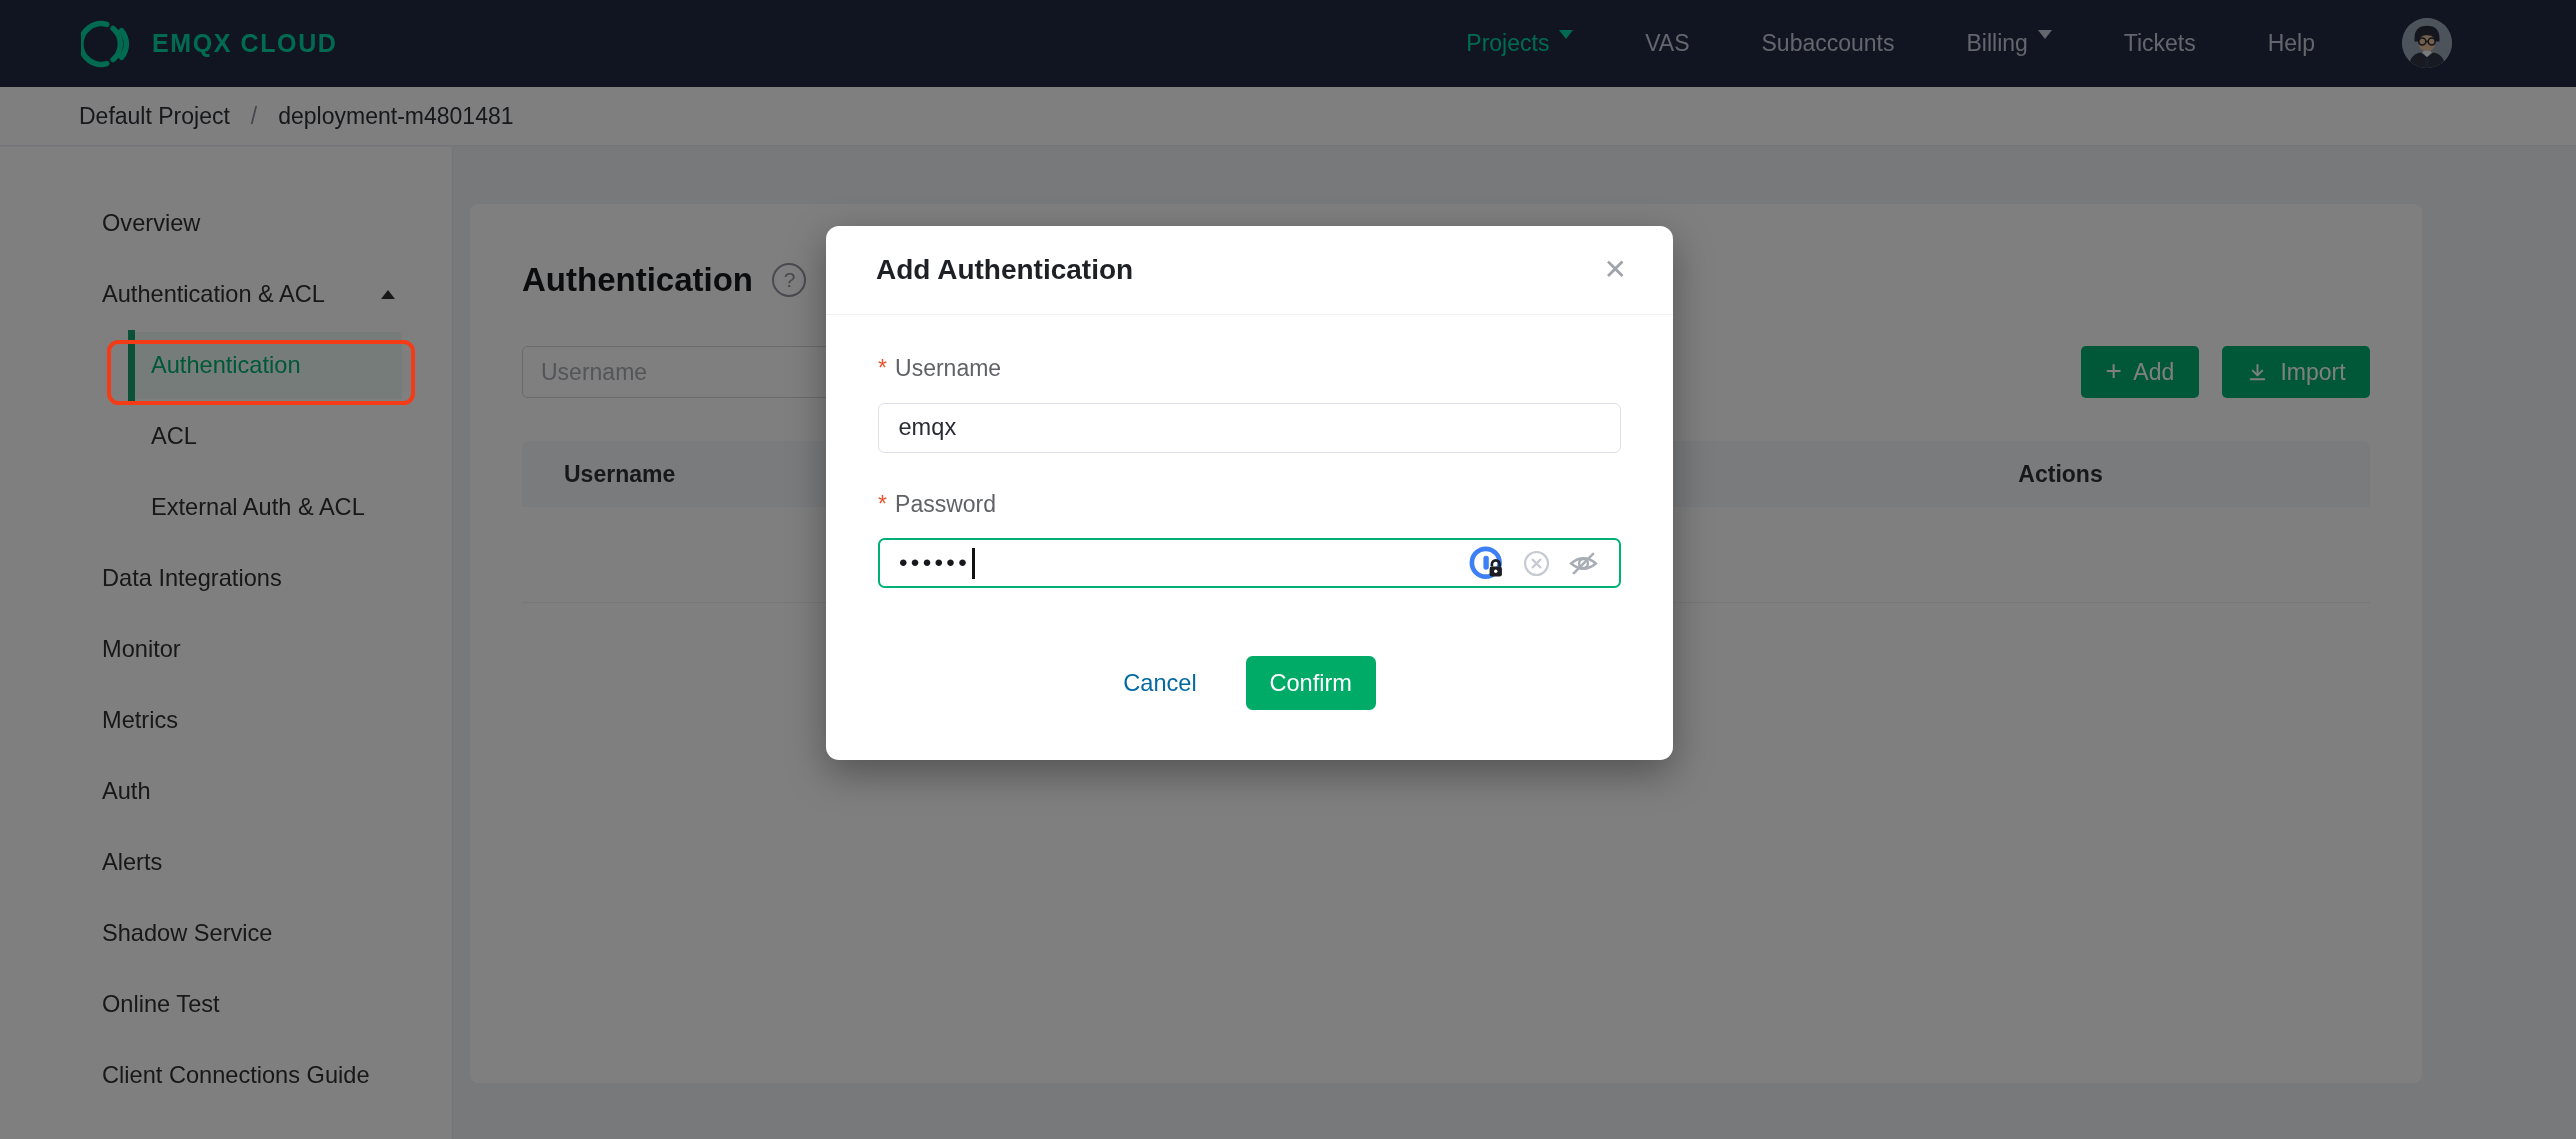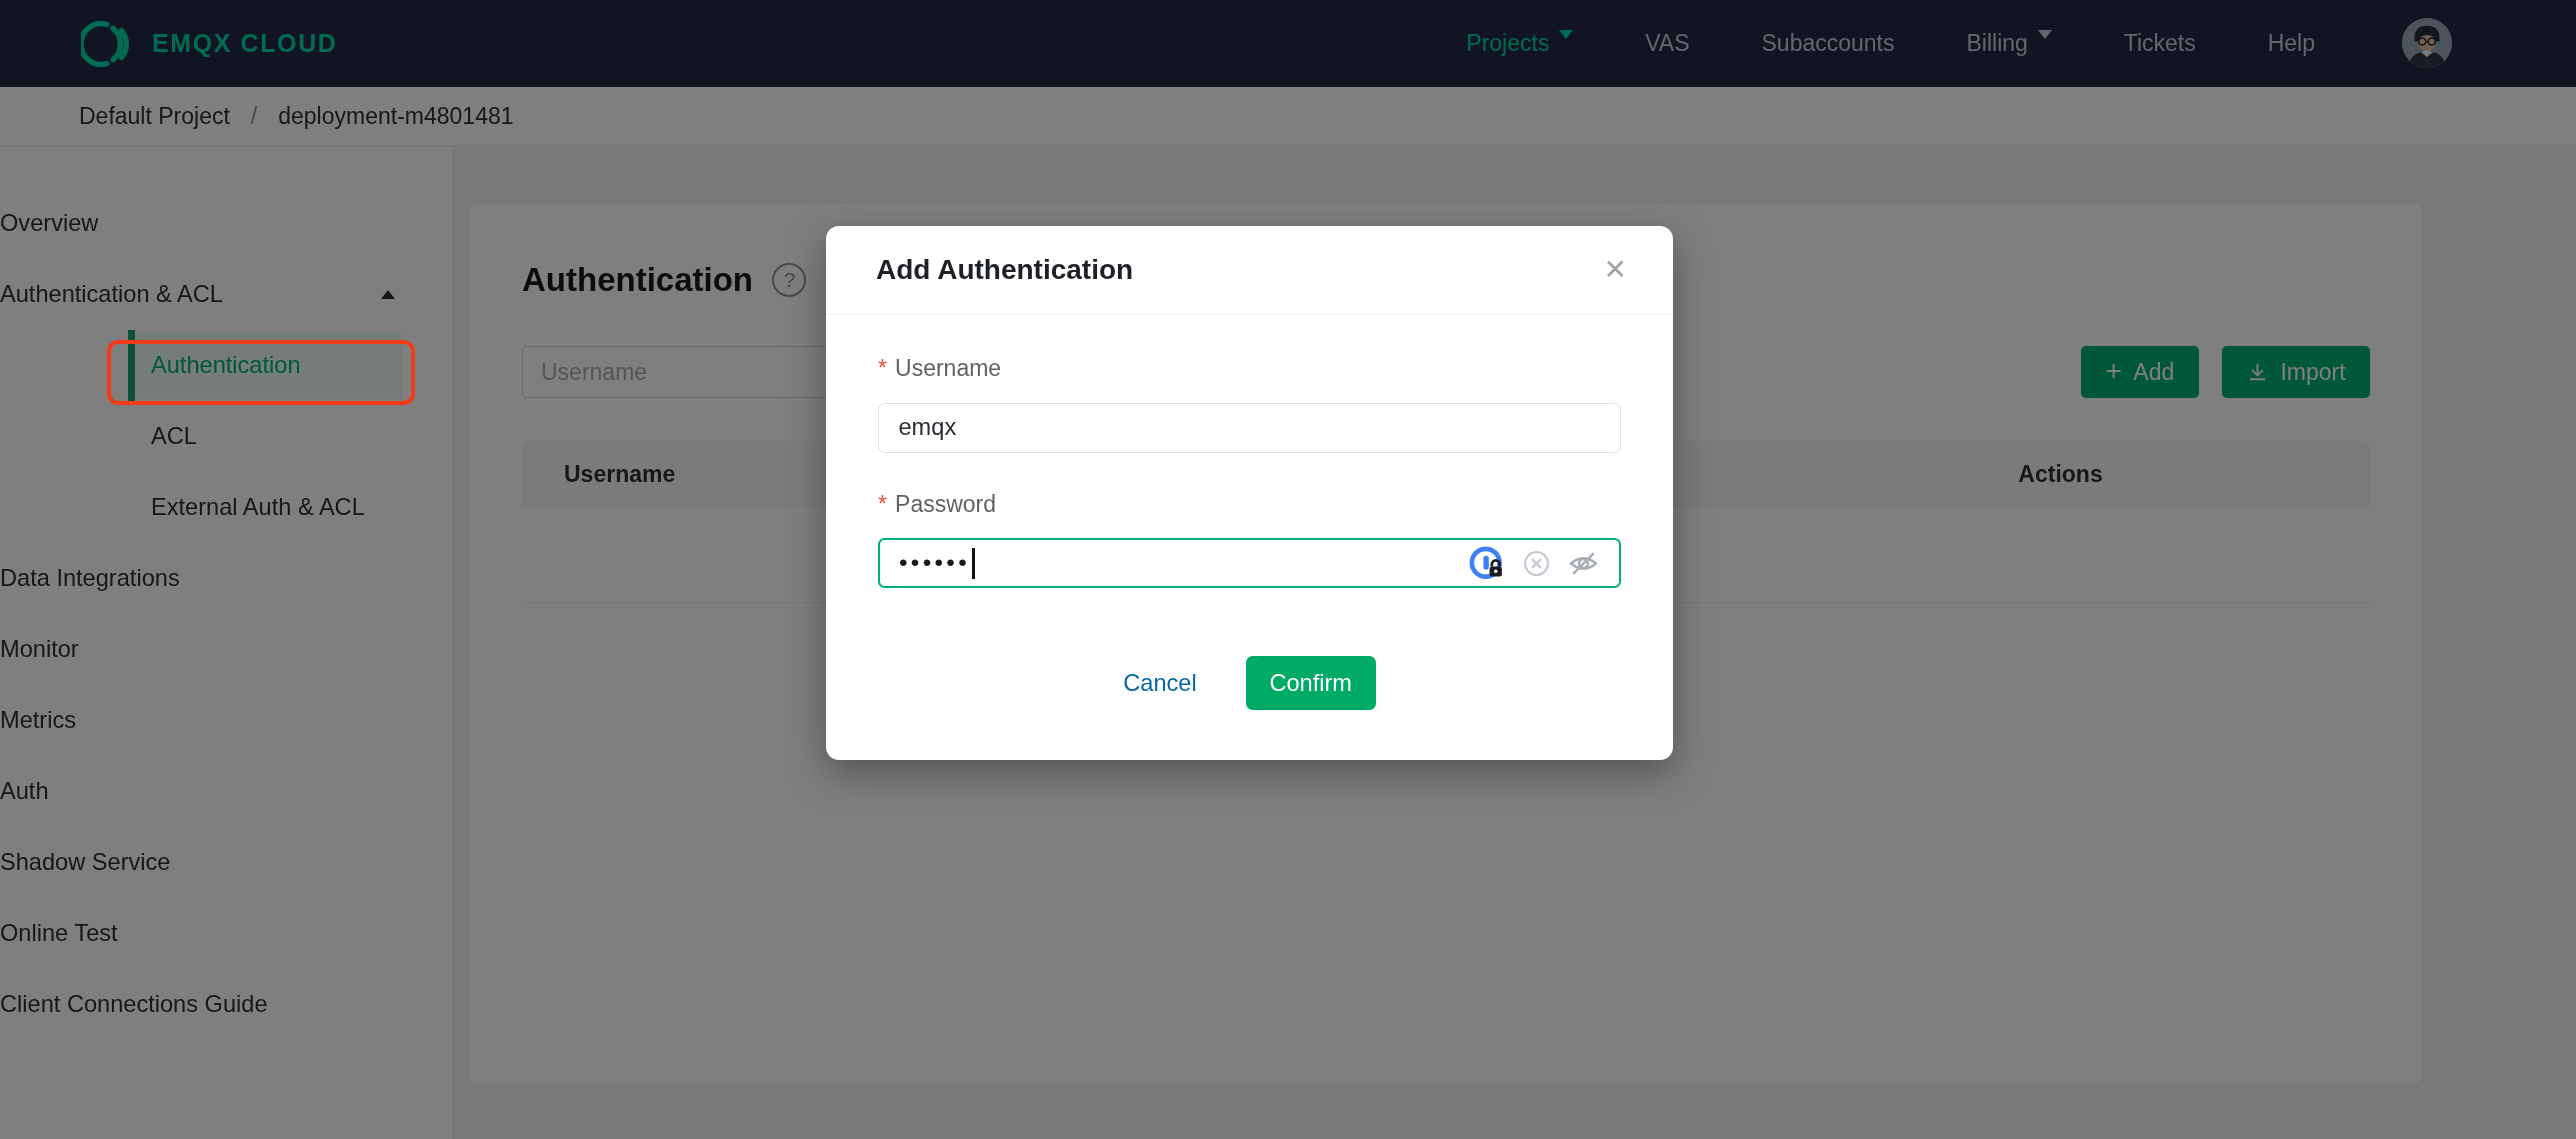--- a/index.html
+++ b/index.html
@@ -17,21 +17,21 @@
   .nav-item.active .caret-down { border-top-color:#00d7a3; }
   .avatar { position:absolute; right:124px; top:18px; width:50px; height:50px; border-radius:50%; overflow:hidden; background:#9aa7b6; }
 
   
   .breadcrumb-bar { position:absolute; top:87px; left:0; width:2576px; height:59px; background:#ffffff; border-bottom:0.8px solid #e8eaf0; display:flex; align-items:center; padding-left:79px; gap:21px; font-size:23px; color:#2d3036; z-index:1; }
   .crumb { cursor:pointer; }
   .crumb-sep { color:#8a8f98; }
 
   
   .sidebar { position:absolute; top:147px; left:0; width:453px; height:993px; background:#ffffff; border-right:0.8px solid #e9ebef; padding-top:41px; z-index:1; }
-  .menu-item { position:relative; height:71px; display:flex; align-items:center; font-size:23.6px; color:#303133; cursor:pointer; }
+  .menu-item { position:relative; height:71px; display:flex; align-items:center; padding-left:102px; font-size:23.6px; color:#303133; cursor:pointer; }
   .menu-item.sub { padding-left:151px; }
   .caret-up { position:absolute; right:57px; width:0; height:0; border-left:7.3px solid transparent; border-right:7.3px solid transparent; border-bottom:9px solid #303133; }
   .menu-item.active { color:#00b173; }
   .active-bg { position:absolute; left:135px; right:50px; top:1.6px; bottom:1.6px; background:rgba(0,177,115,0.08); border-radius:1.6px; }
   .active-bar { position:absolute; left:128px; top:0; bottom:0; width:7.3px; background:#15a26e; }
   .menu-item .label { position:relative; }
 
   
   .content { position:absolute; left:453px; top:146px; right:0; bottom:0; background:#f0f2f5; z-index:1; }
   .card { position:absolute; left:17px; top:58px; width:1952px; height:879px; background:#ffffff; border-radius:8.1px; }
@@ -153,20 +153,23 @@
     <span class="label">Data Integrations</span>
   </div>
   <div class="menu-item">
     <span class="label">Monitor</span>
   </div>
   <div class="menu-item">
     <span class="label">Metrics</span>
   </div>
   <div class="menu-item">
     <span class="label">Auth</span>
+  </div>
+  <div class="menu-item">
+    <span class="label">Alerts</span>
   </div>
   <div class="menu-item">
     <span class="label">Shadow Service</span>
   </div>
   <div class="menu-item">
     <span class="label">Online Test</span>
   </div>
   <div class="menu-item">
     <span class="label">Client Connections Guide</span>
   </div>

